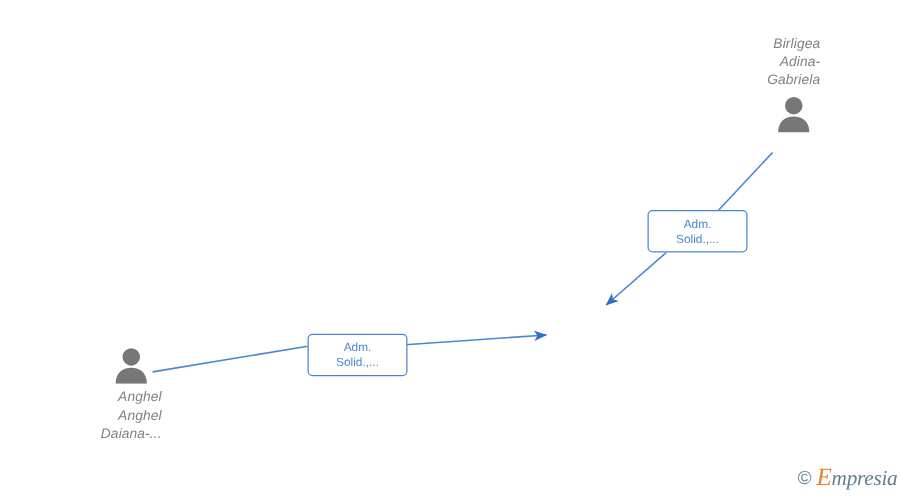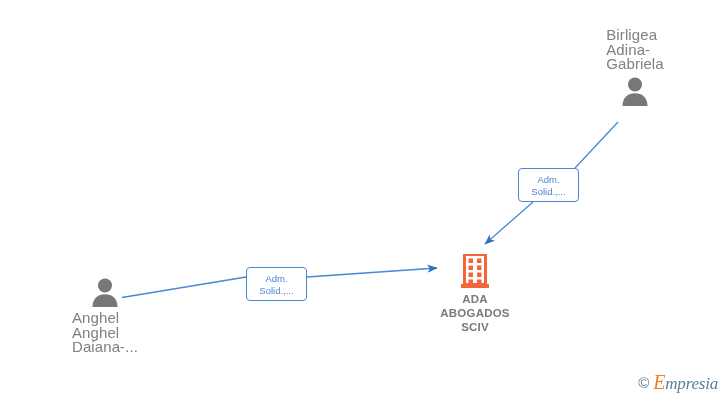--- a/index.html
+++ b/index.html
@@ -30,26 +30,27 @@
     flex-direction: column;
     align-items: center;
     width: 120px;
   }
   .person-icon {
     width: 34px;
     height: 30px;
     display: block;
   }
   .node-label {
-    font-size: 15px;
+    font-size: 11px;
     line-height: 14.5px;
     color: #808080;
-    text-align: left;
+    text-align: right;
     white-space: pre-line;
     letter-spacing: 0.1px;
+    font-style: italic;
   }
   #node-anghel {
     left: 45px;
     top: 277px;
   }
   #node-anghel .node-label {
     margin-top: 4px;
   }
   #node-birligea {
     left: 575px;
@@ -90,21 +91,21 @@
     position: absolute;
     box-sizing: border-box;
     background: #ffffff;
     border: 1px solid #4a86d6;
     border-radius: 4px;
     color: #4a86d6;
     font-size: 9.5px;
     line-height: 12px;
     text-align: center;
     padding: 4px 2px 3px 2px;
-    width: 61px;
+    width: 80px;
     height: 34px;
     display: flex;
     flex-direction: column;
     justify-content: center;
     align-items: center;
   }
   .edge-label span {
     display: block;
     white-space: nowrap;
   }
@@ -178,37 +179,20 @@
   <div class="node" id="node-birligea">
     <div class="node-label">Birligea
 Adina-
 Gabriela</div>
     <svg class="person-icon" viewBox="0 0 34 30" xmlns="http://www.w3.org/2000/svg">
       <circle cx="17" cy="8.5" r="7" fill="#777777"></circle>
       <path d="M4.5,30 C4.5,21.5 9.8,17.2 17,17.2 C24.2,17.2 29.5,21.5 29.5,30 Z" fill="#777777"></path>
     </svg>
   </div>
 
-  <div id="node-company">
-    <svg class="building-icon" viewBox="0 0 32 34" xmlns="http://www.w3.org/2000/svg">
-      <rect x="5.5" y="0.5" width="21" height="30" fill="none" stroke="#f4663a" stroke-width="3"></rect>
-      <rect x="2" y="30" width="28" height="4" fill="#f4663a"></rect>
-      <rect x="9.5" y="4.5" width="4.5" height="4.5" fill="#f4663a"></rect>
-      <rect x="18" y="4.5" width="4.5" height="4.5" fill="#f4663a"></rect>
-      <rect x="9.5" y="11.5" width="4.5" height="4.5" fill="#f4663a"></rect>
-      <rect x="18" y="11.5" width="4.5" height="4.5" fill="#f4663a"></rect>
-      <rect x="9.5" y="18.5" width="4.5" height="4.5" fill="#f4663a"></rect>
-      <rect x="18" y="18.5" width="4.5" height="4.5" fill="#f4663a"></rect>
-      <rect x="9.5" y="25.5" width="4.5" height="5" fill="#f4663a"></rect>
-      <rect x="18" y="25.5" width="4.5" height="5" fill="#f4663a"></rect>
-    </svg>
-    <div class="company-label">ADA
-ABOGADOS
-SCIV</div>
-  </div>
 
   <div class="edge-label" id="edge-label-1">
     <span>Adm.</span>
     <span>Solid.,...</span>
   </div>
 
   <div class="edge-label" id="edge-label-2">
     <span>Adm.</span>
     <span>Solid.,...</span>
   </div>

